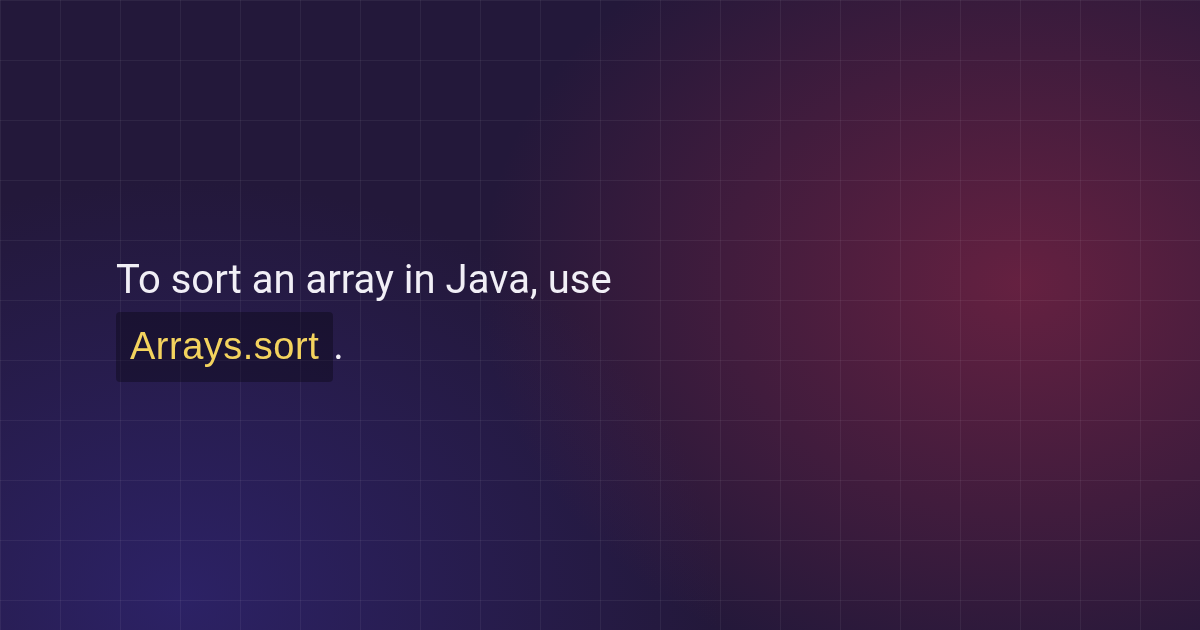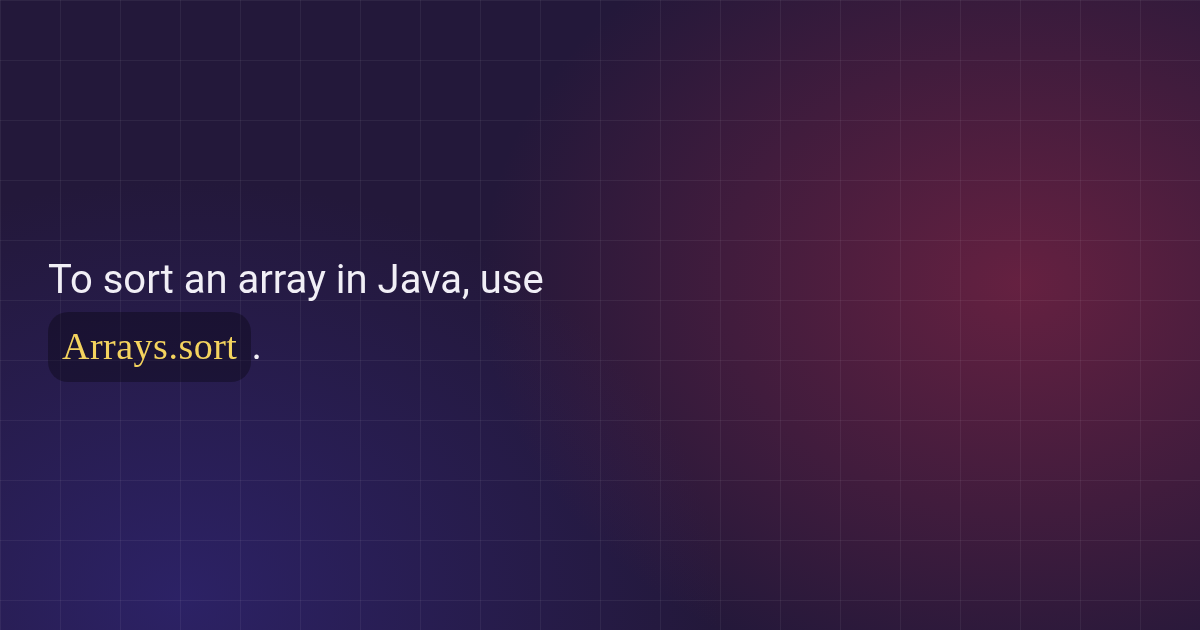--- a/index.html
+++ b/index.html
@@ -21,35 +21,35 @@
     background-size: 60px 60px;
     background-position: 0 0;
     pointer-events: none;
   }
   .content {
     position: absolute;
     inset: 0;
     display: flex;
     flex-direction: column;
     justify-content: center;
-    padding-left: 48px;
+    padding-left: 116px;
     padding-right: 120px;
   }
   .line {
     font-size: 40px;
     line-height: 1.6;
     color: #f1eff6;
     font-weight: 400;
   }
   .code {
-    font-family: Liberation Serif, serif;
+    font-family: Liberation Sans, sans-serif;
     background: rgba(0,0,0,0.30);
     color: #f4d35e;
     padding: 4px 14px 6px 14px;
-    border-radius: 20px;
+    border-radius: 4px;
     font-size: 38px;
     letter-spacing: 0.5px;
     display: inline-block;
     vertical-align: baseline;
   }
 </style>
 </head>
 <body>
 
 <div class="grid-overlay"></div>

